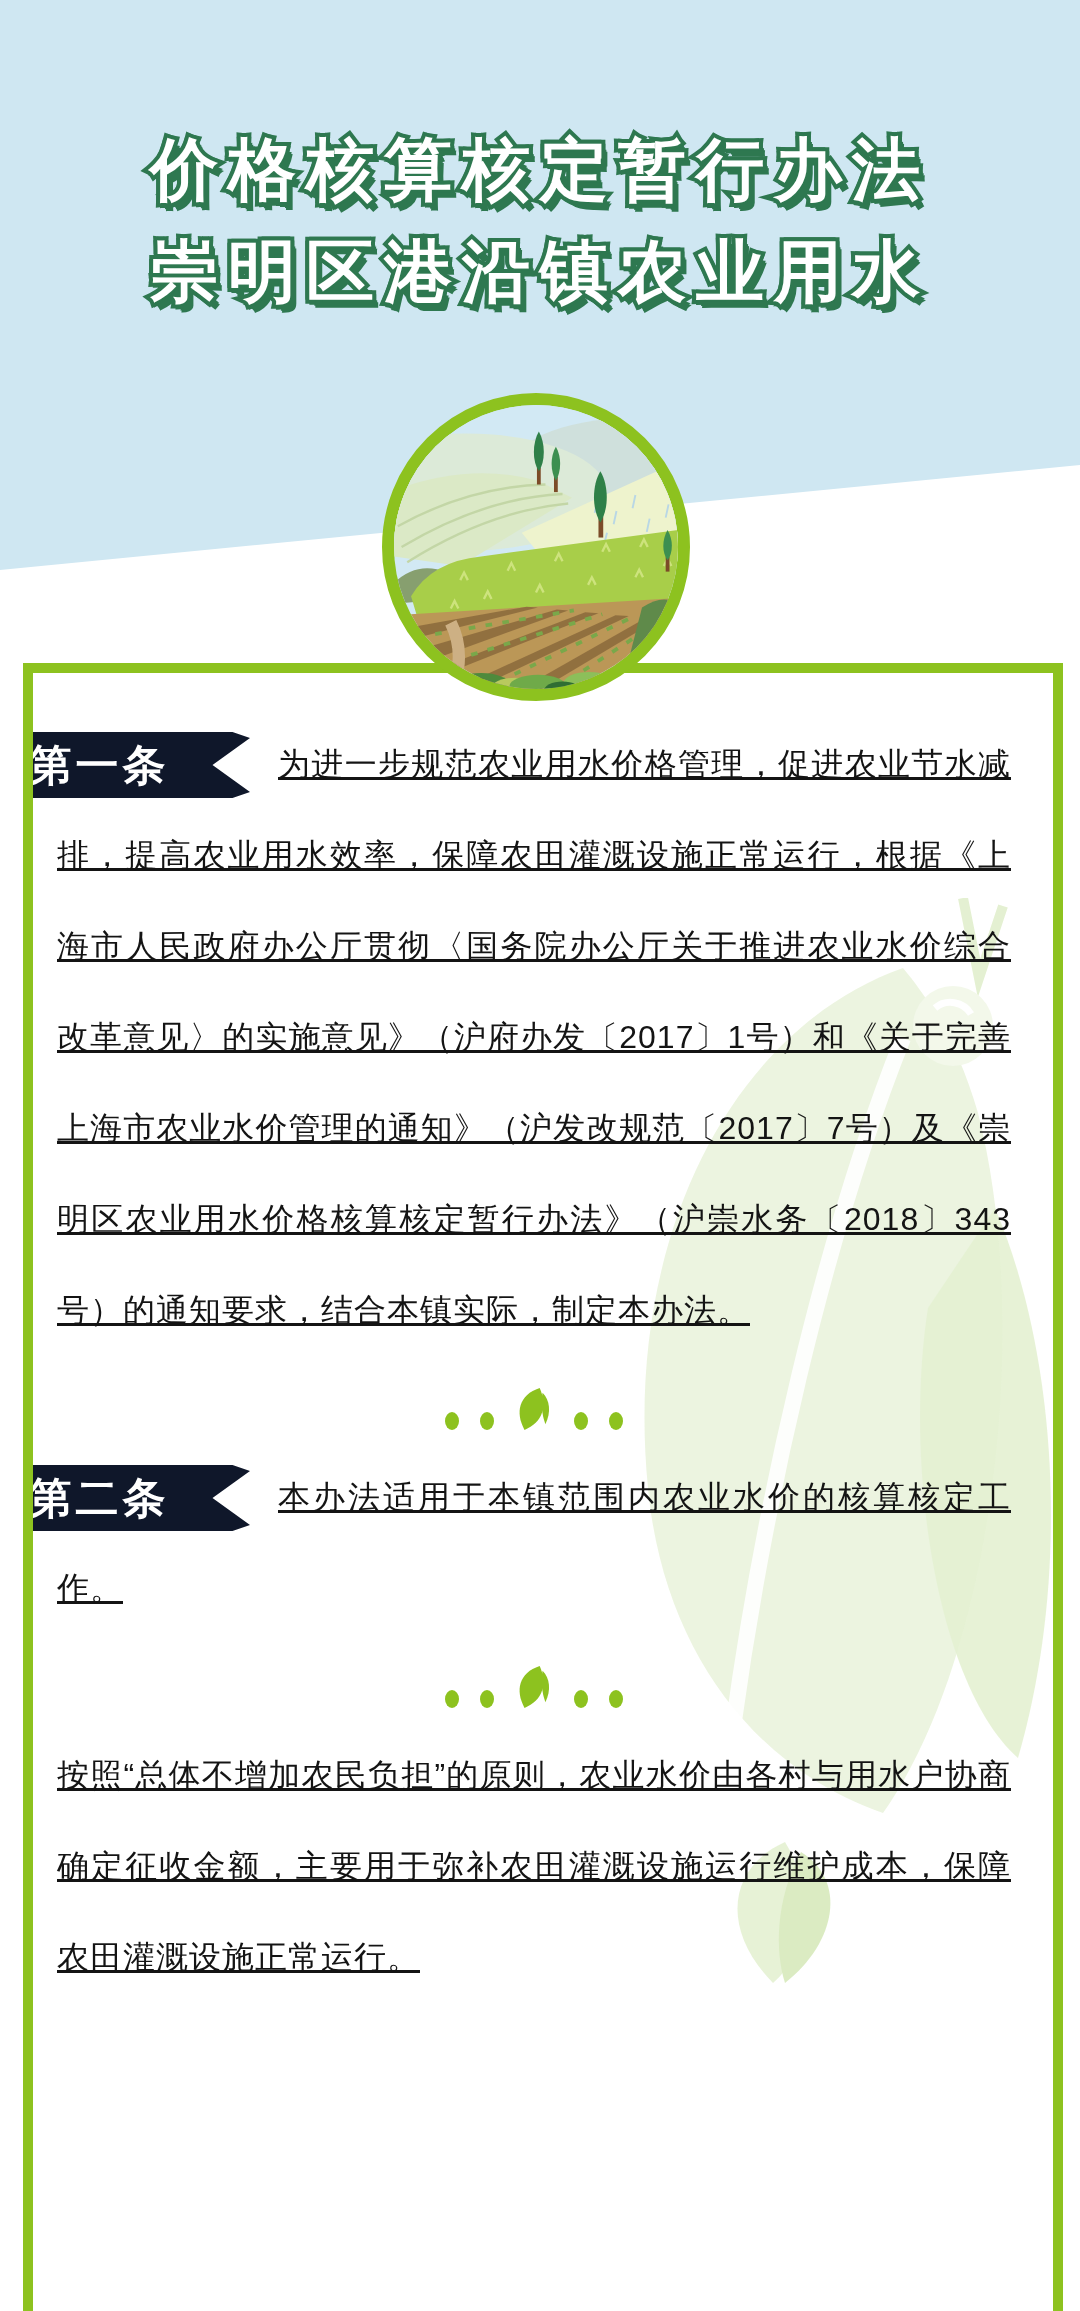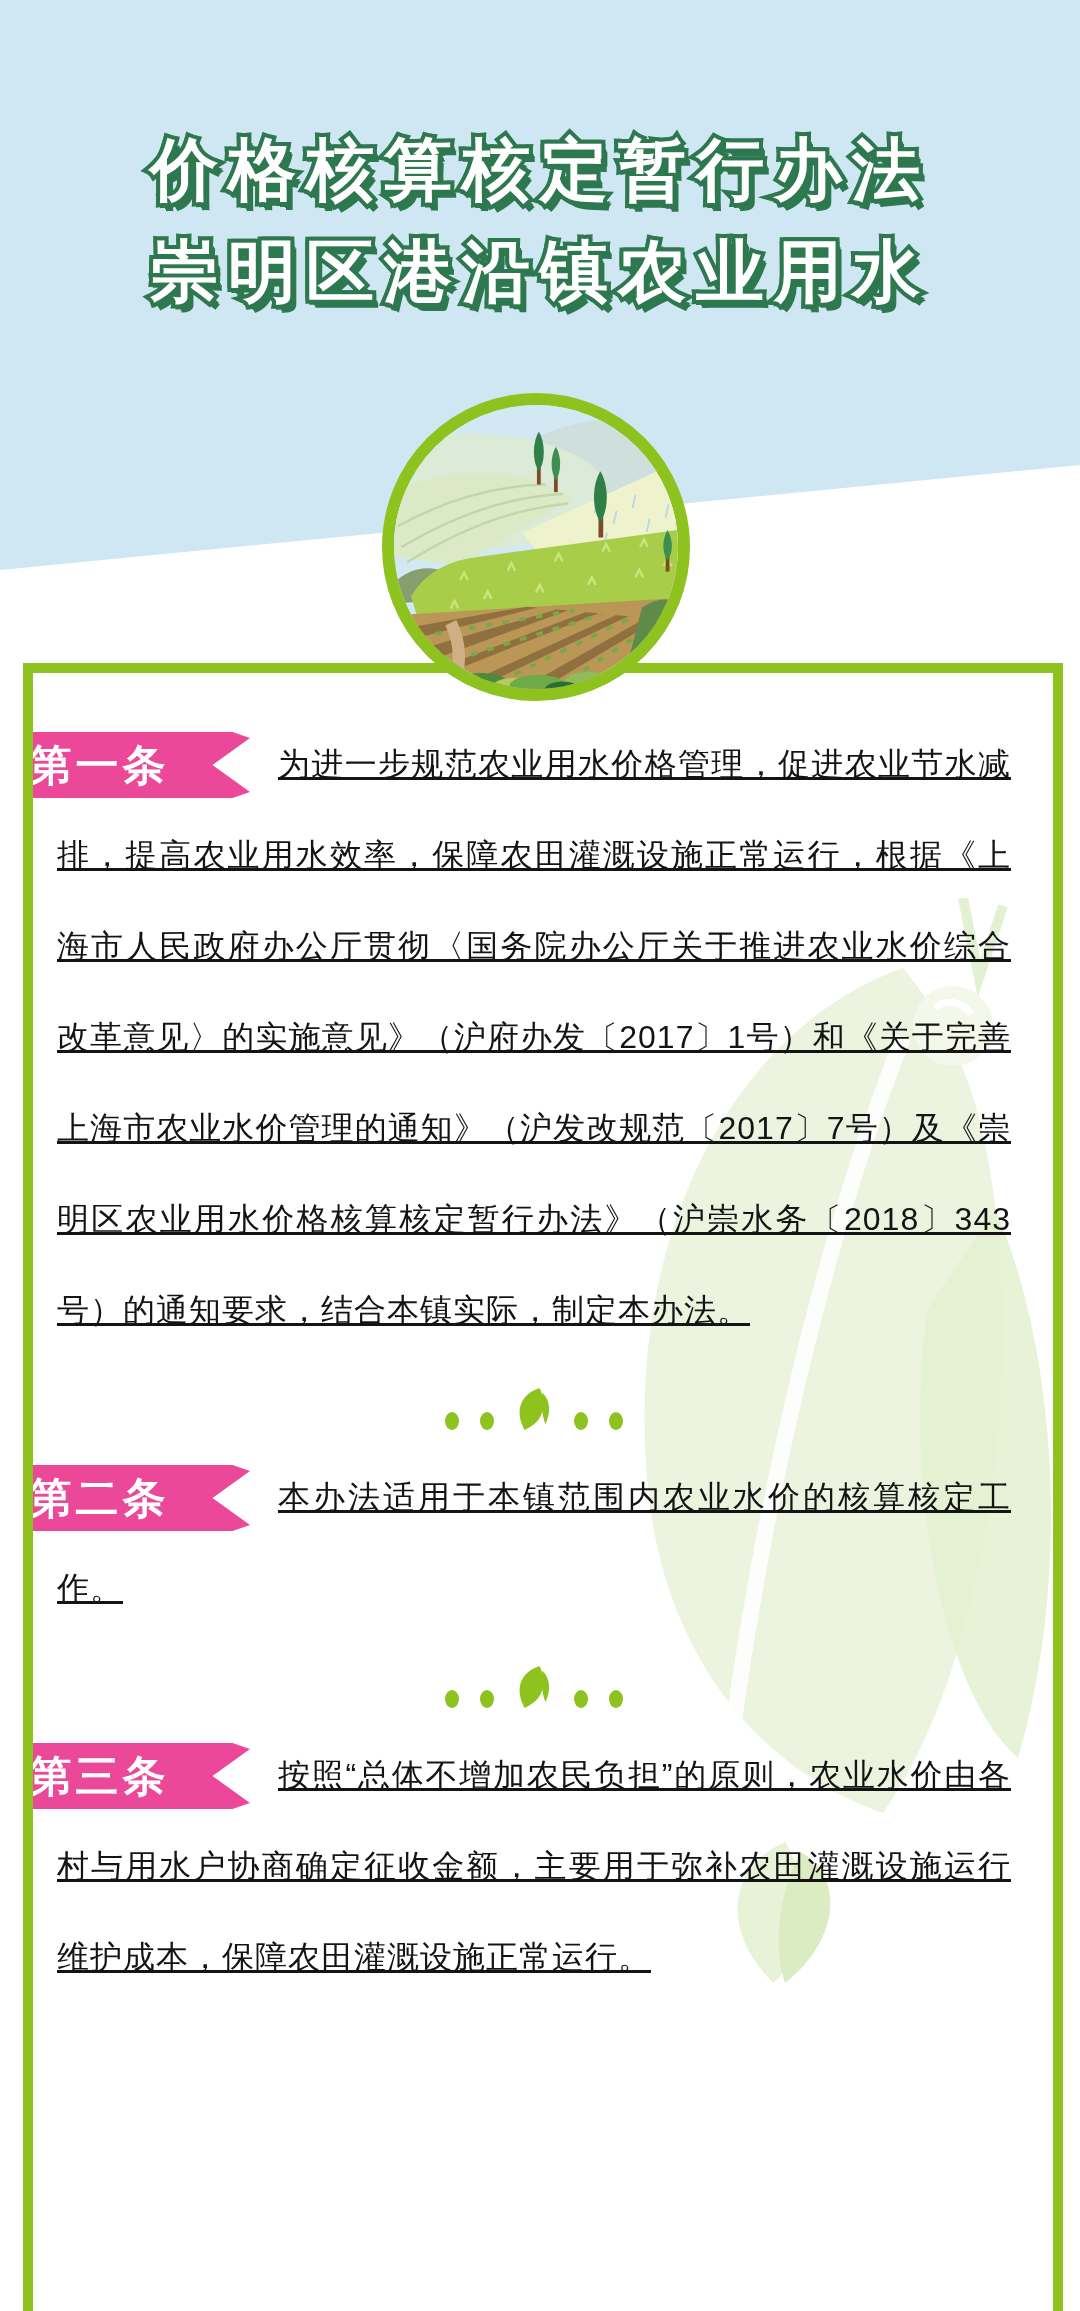--- a/index.html
+++ b/index.html
@@ -49,21 +49,21 @@
   }
   
   .section{margin-top:2px;}
   .section:first-child{margin-top:46px;}
   .section p{
     margin:0;font-size:32px;line-height:91px;color:#141414;
     text-align:justify;letter-spacing:1px;text-decoration:underline;
   }
   .badge{
     float:left;width:250px;height:66px;margin:13px 28px 0 -57px;
-    background:#ec4899;
+    background:#0f172a;
     clip-path:polygon(0 0,93% 0,100% 9%,85% 50%,100% 91%,93% 100%,0 100%);
     color:#ffffff;font-size:43px;font-weight:bold;letter-spacing:4px;
     line-height:66px;text-align:center;padding-right:52px;
     box-sizing:border-box;
   }
   
   .separator{
     width:180px;margin:30px auto 20px auto;height:46px;
     display:flex;align-items:flex-end;justify-content:center;gap:21px;
   }
@@ -201,18 +201,17 @@
       <span class="dot"></span>
       <svg class="leaf" viewBox="0 0 40 48">
         <path d="M10,46 C0,28 4,9 26,2 C34,20 30,38 10,46 Z" fill="#8dc21f"></path>
         <path d="M29,7 C37,15 38,28 32,40 C28,29 27,17 29,7 Z" fill="#8dc21f"></path>
       </svg>
       <span class="dot"></span>
       <span class="dot"></span>
     </div>
 
     <div class="section">
-      <div class="badge">第三条</div>
       <p>按照“总体不增加农民负担”的原则，农业水价由各村与用水户协商确定征收金额，主要用于弥补农田灌溉设施运行维护成本，保障农田灌溉设施正常运行。</p>
     </div>
 
   </div>
 </div>
 
 </body></html>

